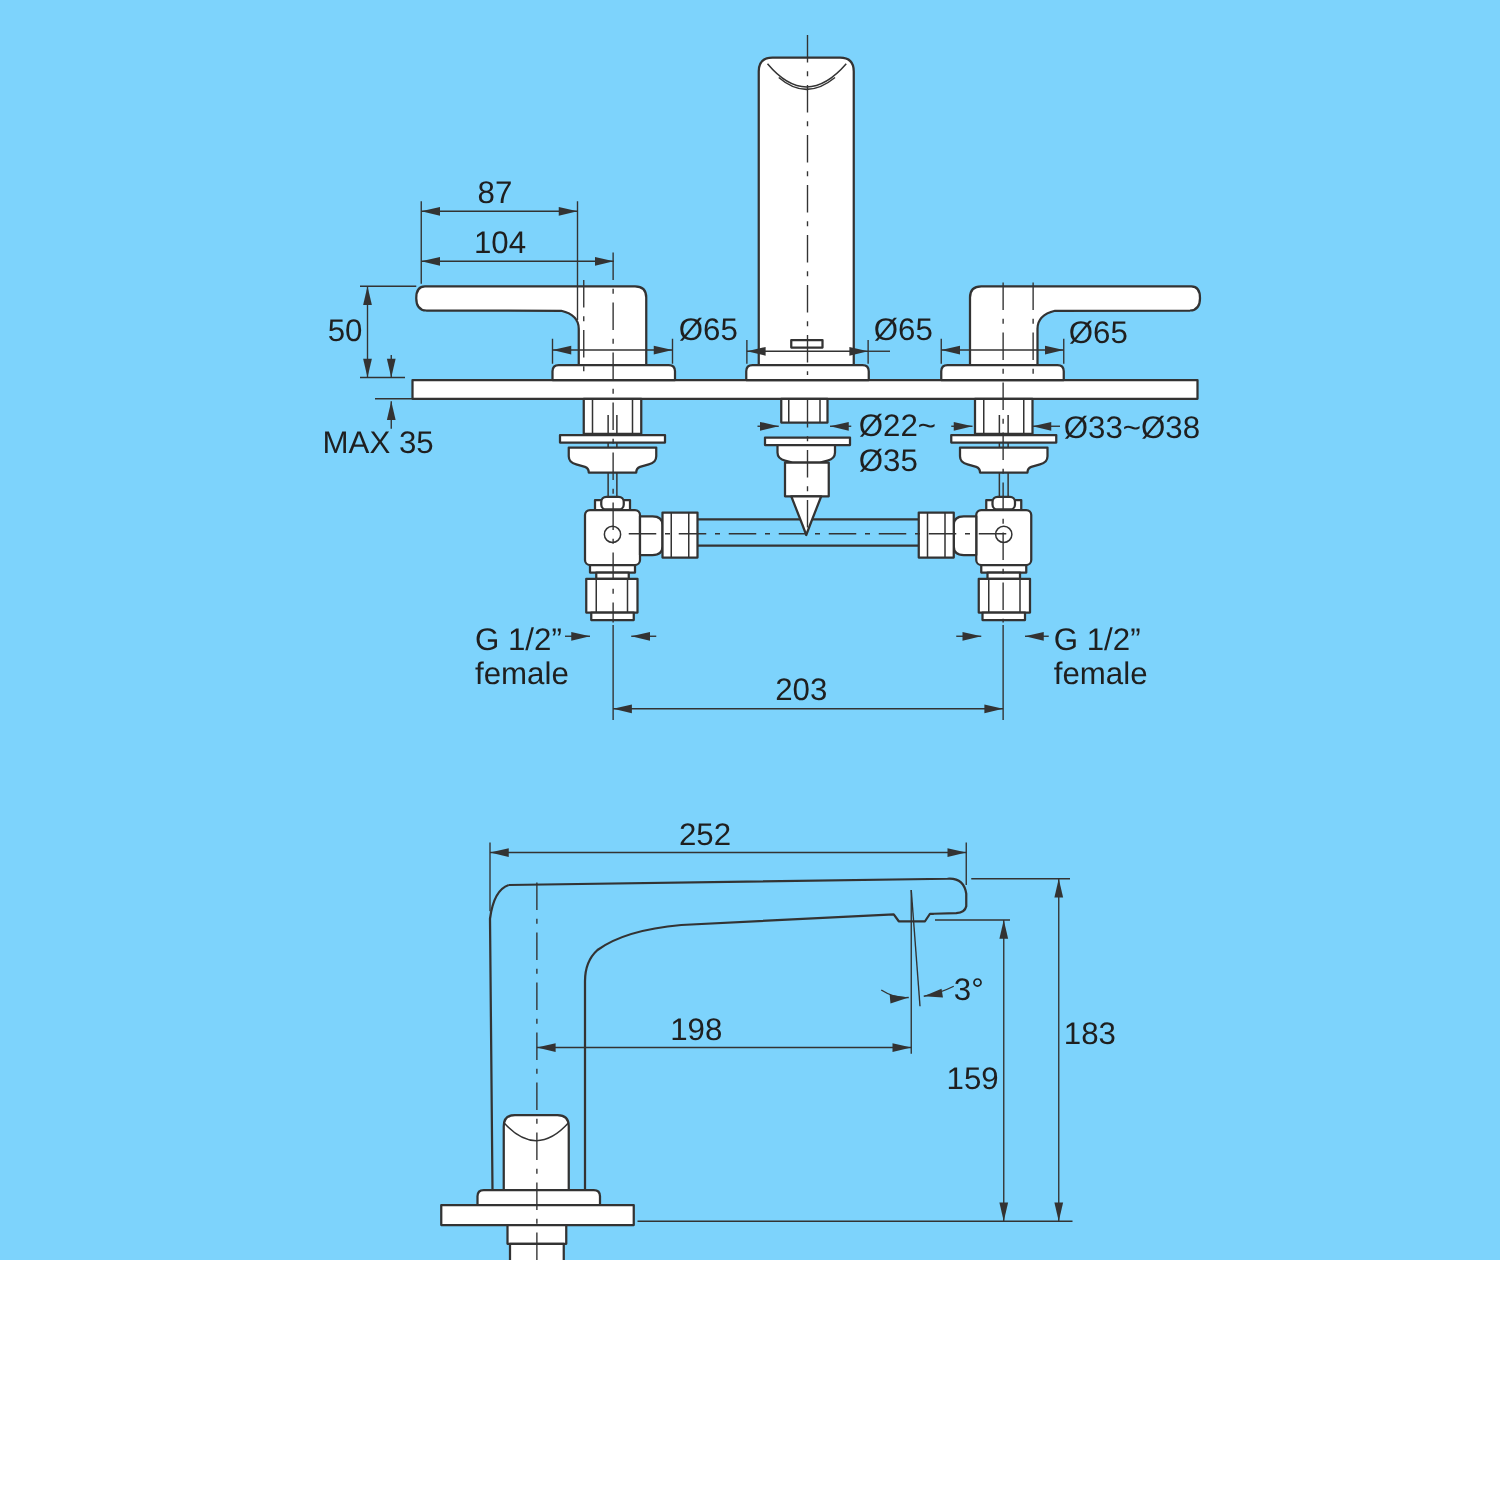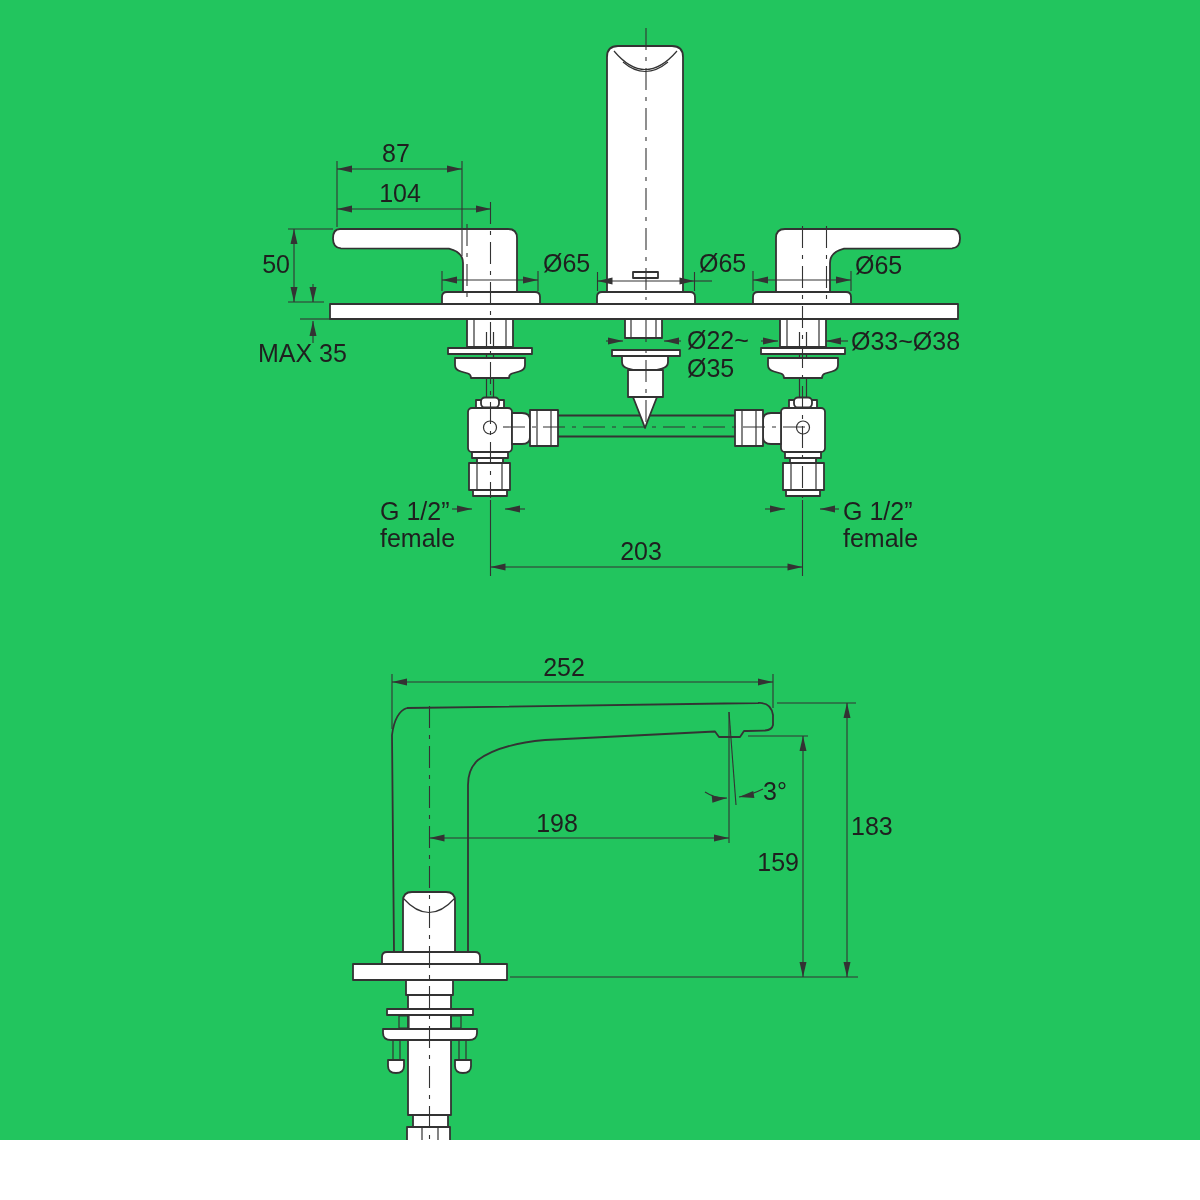--- a/index.html
+++ b/index.html
@@ -1,16 +1,16 @@
 <!DOCTYPE html>
 <html><head>
 <meta charset="utf-8">
 <style>
   html,body{margin:0;padding:0;background:#ffffff;}
-  .page{width:1200px;height:1140px;background:#22c55e;position:relative;}
+  .page{width:1200px;height:1008px;background:#7dd3fc;position:relative;}
   svg{display:block;}
   
   .obj{fill:none;stroke:#333333;stroke-width:1.8;stroke-linejoin:round;stroke-linecap:butt;}
   .objf{fill:#ffffff;stroke:#333333;stroke-width:1.8;stroke-linejoin:round;}
   .det{fill:none;stroke:#333333;stroke-width:1.2;stroke-linejoin:round;}
   
   .dim{fill:none;stroke:#333333;stroke-width:1.1;}
   .dl{marker-start:url(#arw);marker-end:url(#arw);}
   .ae{marker-end:url(#arw);}
   .cl{fill:none;stroke:#333333;stroke-width:1.1;stroke-dasharray:22 7 4 7;}

